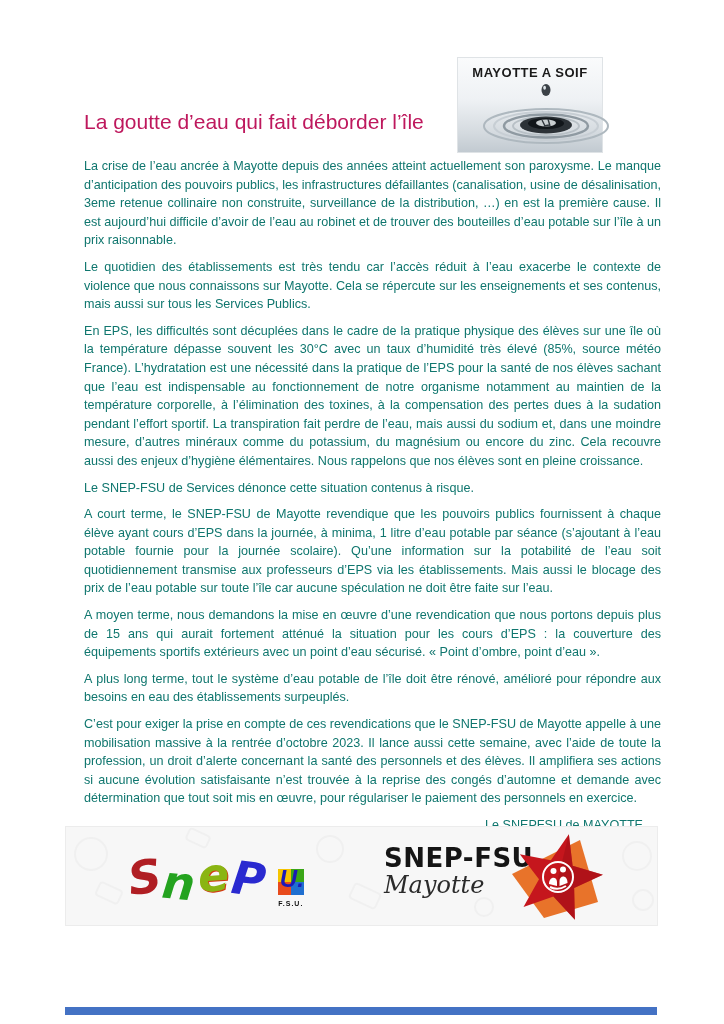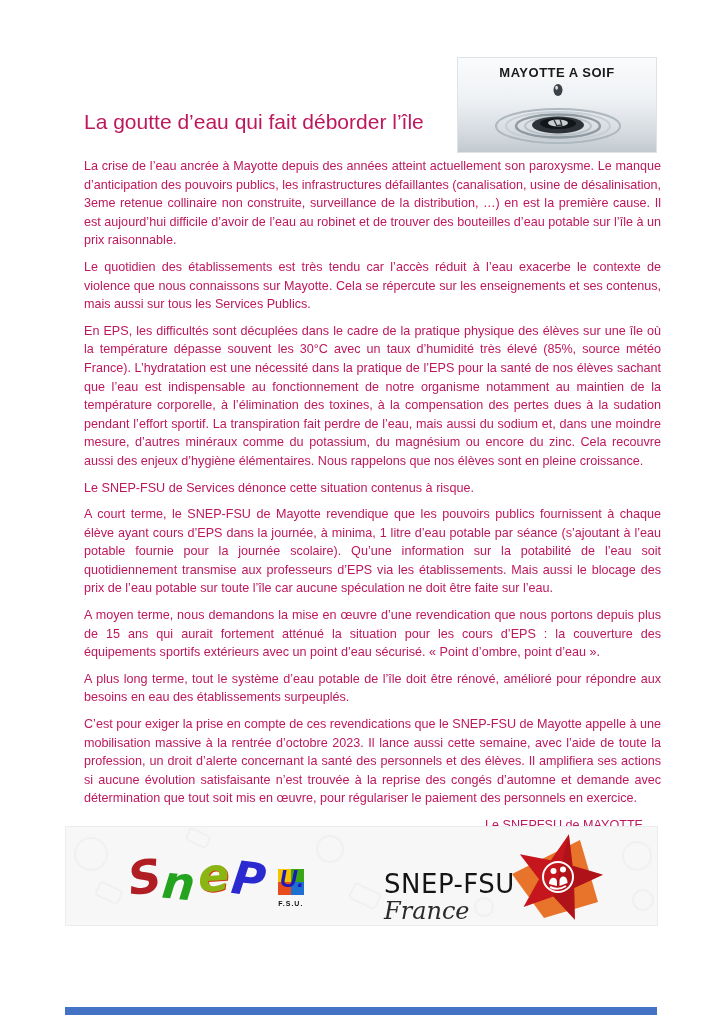--- a/index.html
+++ b/index.html
@@ -4,41 +4,41 @@
 <style>
   * { margin:0; padding:0; box-sizing:border-box; }
   html,body { background:#ffffff; }
   body {
     width:724px; height:1024px; position:relative; overflow:hidden;
     font-family:"Liberation Sans", sans-serif; color:#1f1f1f;
   }
 
   
   .drop-image {
-    position:absolute; left:458px; top:58px; width:198px; height:94px;
+    position:absolute; left:458px; top:58px; width:144px; height:94px;
     background:linear-gradient(180deg,#fafbfc 0%, #eef1f4 45%, #d4dadf 80%, #c2cad1 100%);
     box-shadow:0 0 0 1px #dfe3e6;
     text-align:center;
   }
   .drop-image .caption {
     display:block; padding-top:7px; font-size:13px; font-weight:700;
     letter-spacing:.5px; color:#1a1a1a;
   }
   .drop-image svg { display:block; margin:0 auto; }
 
   
   .doc-title {
     position:absolute; left:84px; top:110px; width:380px;
     font-size:21px; font-weight:400; color:#be185d;
   }
 
   
   .content {
     position:absolute; left:84px; top:157px; width:577px;
-    font-size:12.6px; line-height:18.6px; text-align:justify; color:#be185d;
+    font-size:12.6px; line-height:18.6px; text-align:justify; color:#0f766e;
   }
   .content p { margin-bottom:8px; }
   .content .lead { font-weight:400; }
   .signature { text-align:right; padding-right:18px; margin-top:2px; }
 
   
   .banner {
     position:absolute; left:65px; top:826px; width:593px; height:100px;
     background:#f7f7f7; border:1px solid #ececec; overflow:hidden;
   }
@@ -64,22 +64,22 @@
       linear-gradient(90deg, #f5c400 0 50%, #3aa617 50% 100%) top/100% 50% no-repeat,
       linear-gradient(90deg, #e84b1c 0 50%, #1f6fd0 50% 100%) bottom/100% 50% no-repeat;
   }
   .fsu-u { position:absolute; left:6px; top:0px; font-size:24px; font-weight:700;
     font-style:italic; color:#1a1ab8; line-height:1; }
   .fsu-label { position:absolute; left:0; bottom:0; width:100%; text-align:center;
     font-size:7px; font-weight:700; color:#111; letter-spacing:1px; }
 
   .org-logo { position:absolute; left:318px; top:18px; text-align:left; }
   .org-title {
-    font-family:"DejaVu Sans", sans-serif; font-weight:400; font-size:26px;
-    letter-spacing:.5px; color:#151515; line-height:1.05;margin-top:26px;
+    font-family:"DejaVu Sans", sans-serif; font-weight:700; font-size:26px;
+    letter-spacing:.5px; color:#151515; line-height:1.05;
   }
   .org-subtitle {
     font-family:"DejaVu Serif", serif; font-style:italic; font-size:24px;
     color:#2b2b2b; line-height:1.1;
   }
 
   .star-logo { position:absolute; left:438px; top:2px; width:108px; height:98px; }
 
   
   .accent-bar {
@@ -141,21 +141,21 @@
     <span class="ltr wm-p">P</span>
     <span class="fsu-block">
       <span class="fsu-square"></span>
       <span class="fsu-u">U.</span>
       <span class="fsu-label">F.S.U.</span>
     </span>
   </div>
 
   <div class="org-logo">
     <div class="org-title">SNEP-FSU</div>
-    <div class="org-subtitle">France</div>
+    <div class="org-subtitle">Mayotte</div>
   </div>
 
   <svg class="star-logo" viewBox="-54 -49 108 98">
     <polygon points="-46,-4 22,-38 40,24 -14,40" fill="#e8732a"></polygon>
     <g transform="rotate(14)">
       <polygon fill="#c5161d" points="0,-45 -11.2,-15.4 -42.8,-13.9 -18.1,5.9 -26.5,36.4 0,19 26.5,36.4 18.1,5.9 42.8,-13.9 11.2,-15.4"></polygon>
       <polygon fill="#9e1016" opacity=".55" points="0,-45 11.2,-15.4 42.8,-13.9 18.1,5.9 26.5,36.4 0,19 0,-45"></polygon>
     </g>
     <circle cx="0" cy="-1" r="15" fill="none" stroke="#ffffff" stroke-width="2"></circle>
     <circle cx="-4.5" cy="-7" r="3" fill="#ffffff"></circle>

